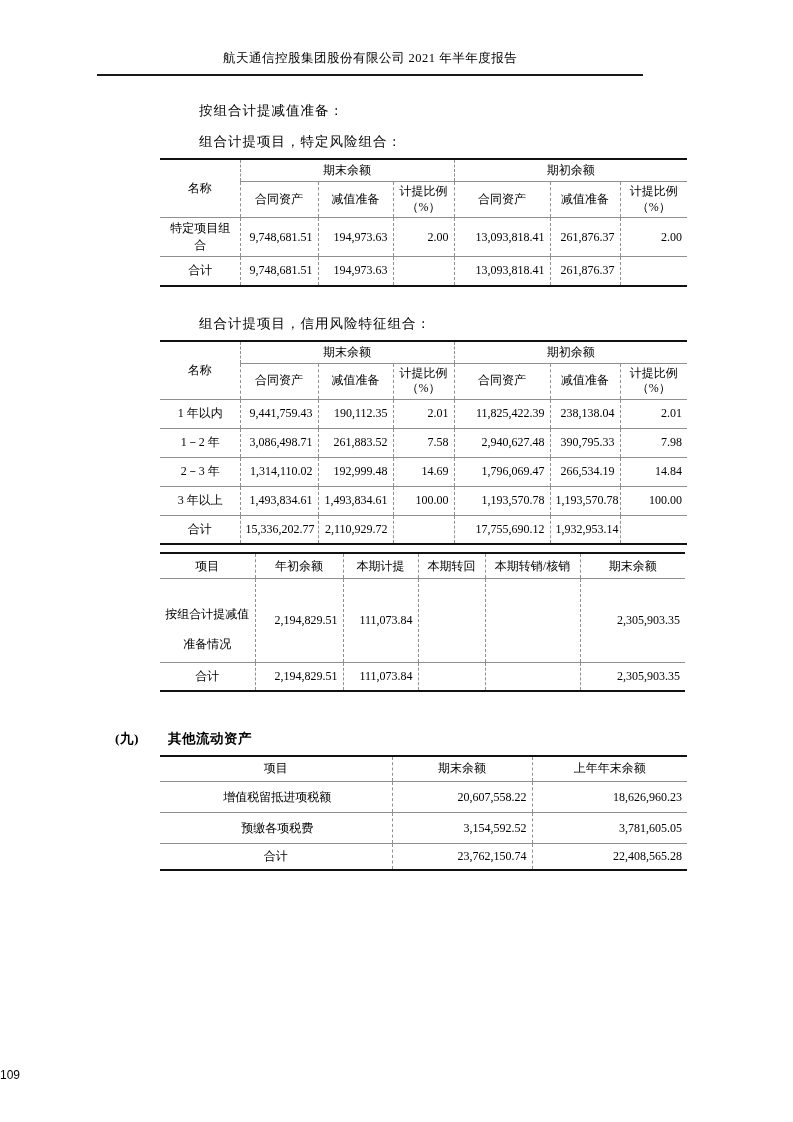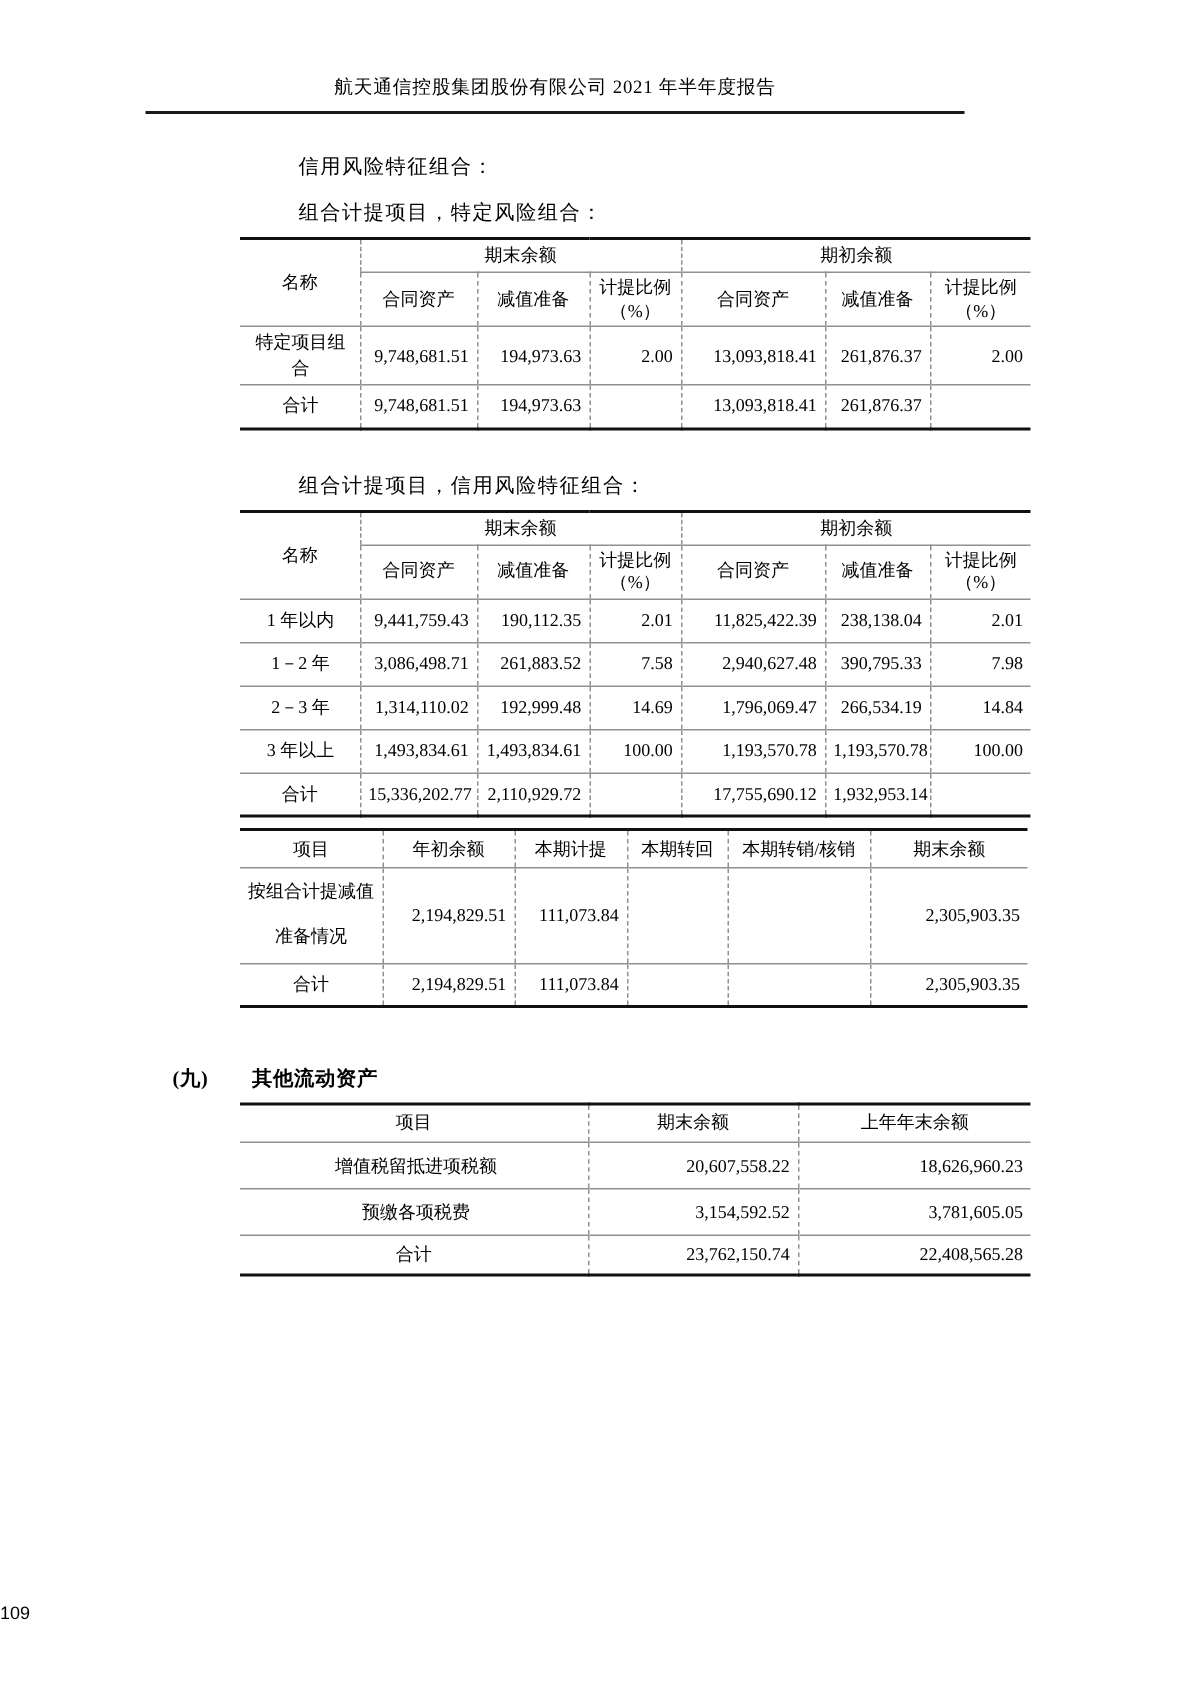--- a/index.html
+++ b/index.html
@@ -56,21 +56,21 @@
 
   .t12 { width:527px; }
   .t12 .grow th { height:21px; }
   .t12 .srow th { height:33px; line-height:1.3; }
   .t12 tbody td { height:29px; }
   .t12 .lft { padding-left:6px; }
 
   .t3 { width:525px; margin-top:3px; }
   .t3 thead th { height:25px; }
   .t3 .r0 td { height:55px; }
-  .t3 .r0 .tall-label { line-height:2.55; padding-top:0;margin-left:11px; }
+  .t3 .r0 .tall-label { line-height:2.55; padding-top:20px;margin-left:11px; }
   .t3 .r1 td { height:28px; }
 
   .t4 { width:527px; margin-top:3px; }
   .t4 thead th { height:26px; }
   .t4 tbody td { height:31px; }
   .t4 tbody tr:last-child td { height:26px; }
   .t4 .lft { padding-left:8px;margin-top:36px; }
 
   
   .sec3 {
@@ -99,21 +99,21 @@
 </style>
 </head>
 <body>
 
 <div class="page">
 
   <div class="doc-header">
     <span>航天通信控股集团股份有限公司 2021 年半年度报告</span>
   </div>
 
-  <div class="para p1">信用风险特征组合：</div>
+  <div class="para p1">按组合计提减值准备：</div>
   <div class="para p2">组合计提项目，特定风险组合：</div>
 
   <table class="t t12">
     <colgroup>
       <col style="width:80px">
         <col style="width:78px">
         <col style="width:75px">
         <col style="width:61px">
       <col style="width:96px">
         <col style="width:70px">

